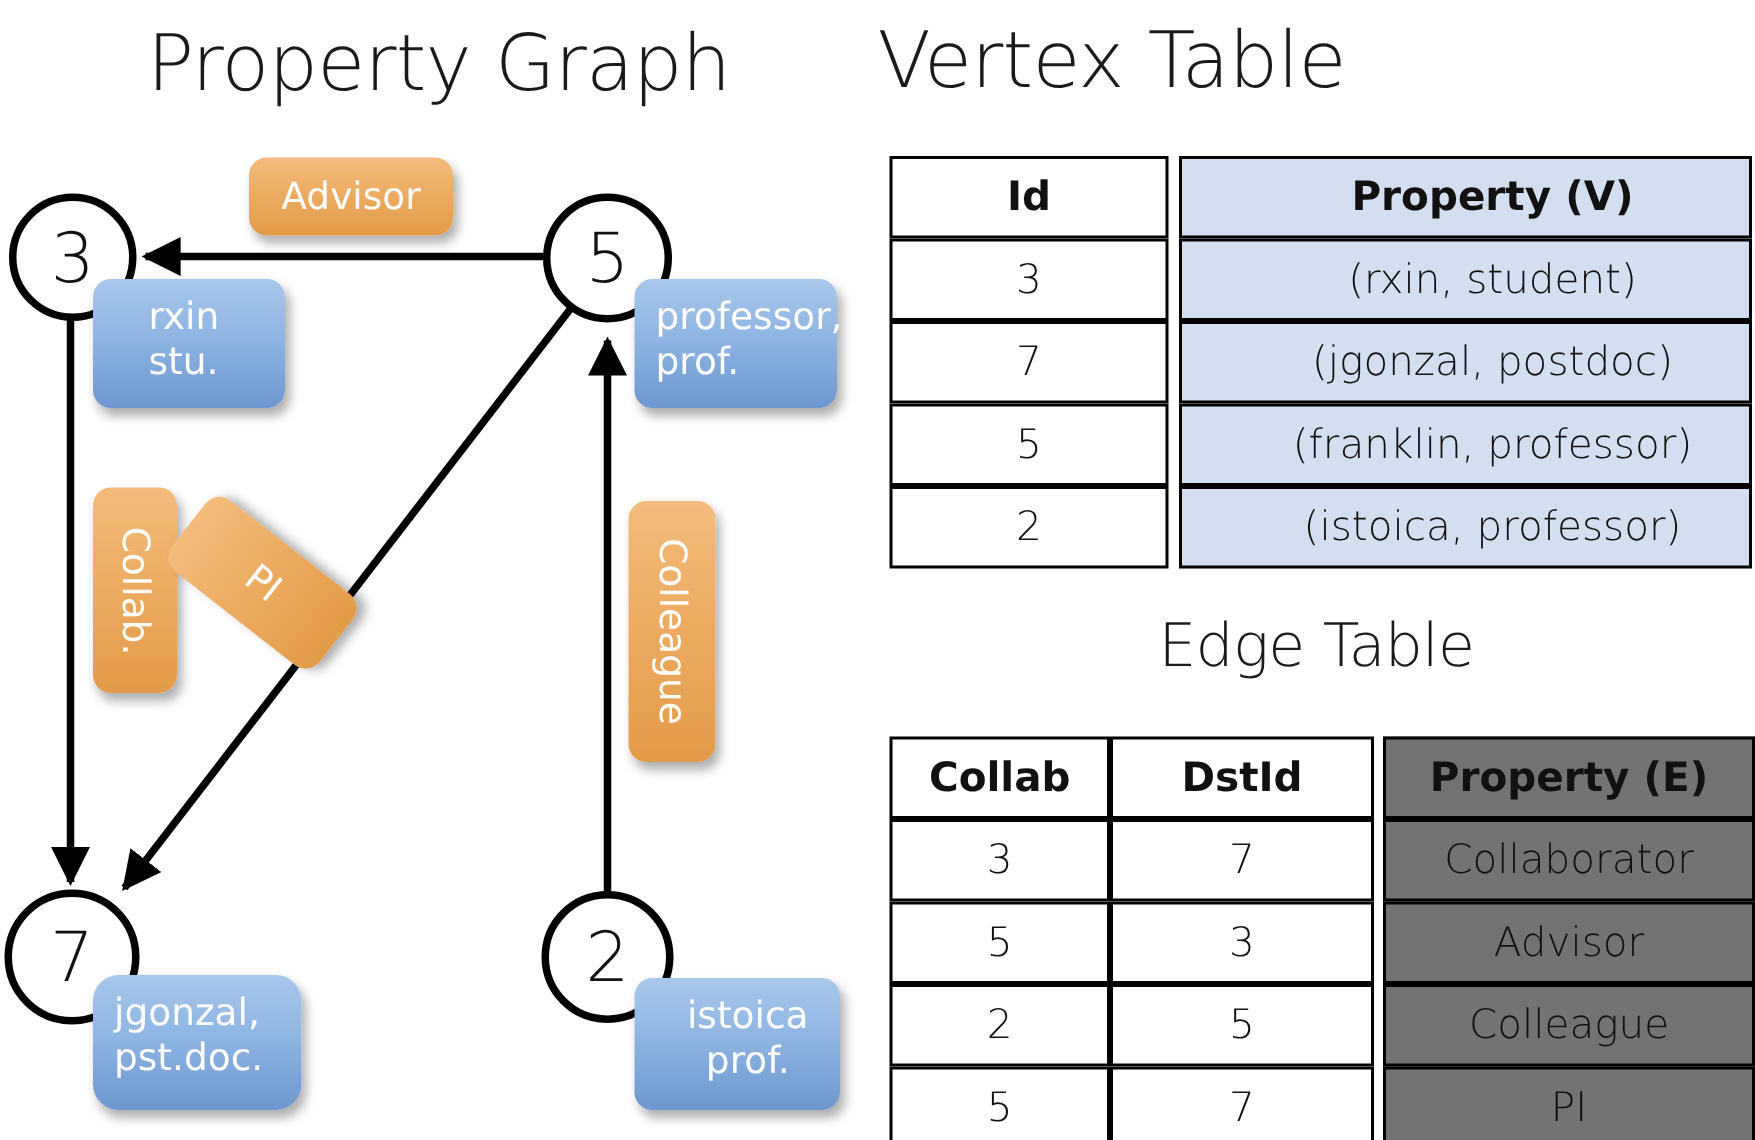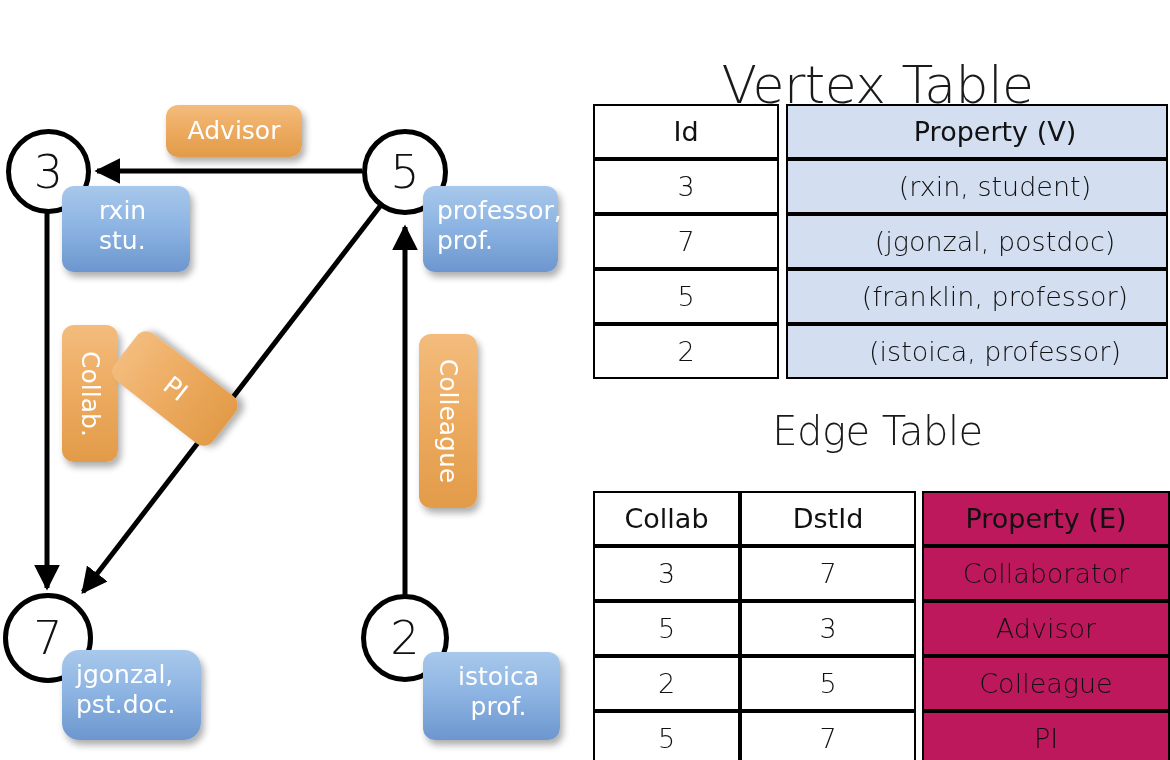--- a/index.html
+++ b/index.html
@@ -15,21 +15,21 @@
   
   .title{
     position:absolute;
     font-family:"DejaVu Sans", sans-serif;
     font-weight:300;
     color:#1a1a1a;
     white-space:nowrap;
     letter-spacing:-0.5px;
   }
   #graph-title{left:0;top:14px;width:585px;text-align:center;font-size:52px;line-height:58px;}
-  #vertex-title{left:585px;top:12px;width:585px;text-align:center;font-size:52px;line-height:58px;margin-top:44px;}
+  #vertex-title{left:585px;top:12px;width:585px;text-align:left;font-size:52px;line-height:58px;}
   #edge-title{left:585px;top:402px;width:585px;text-align:center;font-size:40px;line-height:58px;}
 
   
   #graph-panel{position:absolute;left:0;top:0;width:585px;height:760px;}
   #graph-svg{position:absolute;left:0;top:0;}
 
   .node-circle{
     position:absolute;
     border:5px solid #000;
     border-radius:50%;
@@ -87,43 +87,44 @@
   .tbl td{
     border:2px solid #000;
     text-align:center;
     font-family:"DejaVu Sans", sans-serif;
     font-weight:300;
     font-size:27px;
     color:#111;
     padding:0;
     box-sizing:border-box;
   }
-  .tbl td.hd{font-weight:400;margin-top:36px;}
+  .tbl td.hd{font-weight:700;margin-top:36px;}
   .cell-white{background:#ffffff;}
   .cell-blue{background:#D3DEF0;}
-  .cell-orange{background:#be185d;}
+  .cell-orange{background:#737373;}
 
   
   #vertex-table{left:593px;top:104px;}
   #vertex-table td.c-id{width:186px;height:55px;}
   #vertex-table td.c-prop{width:382px;height:55px;padding-left:36px;}
   #vertex-table td.gap{border:none;width:7px;background:transparent;padding:0;}
 
   
   #edge-table{left:593px;top:491px;}
   #edge-table td.c-src{width:147px;height:55px;}
   #edge-table td.c-dst{width:176px;height:55px;}
   #edge-table td.c-eprop{width:248px;height:55px;}
   #edge-table td.gap{border:none;width:6px;background:transparent;padding:0;}
 </style>
 </head>
 <body>
 
 <div class="stage">
 
+  <div class="title" id="graph-title">Property Graph</div>
   <div class="title" id="vertex-title">Vertex Table</div>
   <div class="title" id="edge-title">Edge Table</div>
 
   <div id="graph-panel">
 
     <svg id="graph-svg" width="585" height="760">
       <defs>
         <marker id="arrow" viewBox="0 0 10 10" refX="9" refY="5" markerWidth="5.2" markerHeight="5.2" orient="auto-start-reverse">
           <path d="M 0 0 L 10 5 L 0 10 z" fill="#000"></path>
         </marker>

